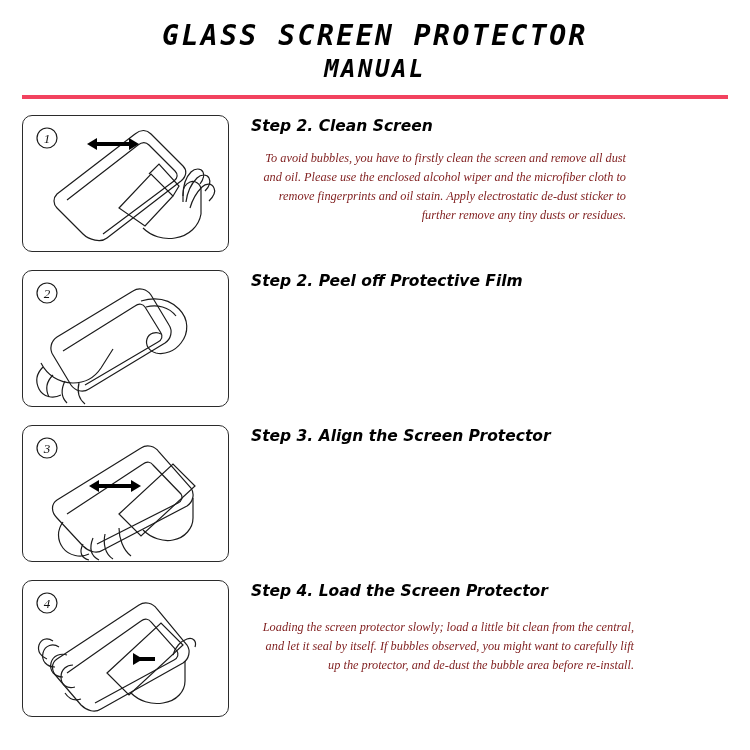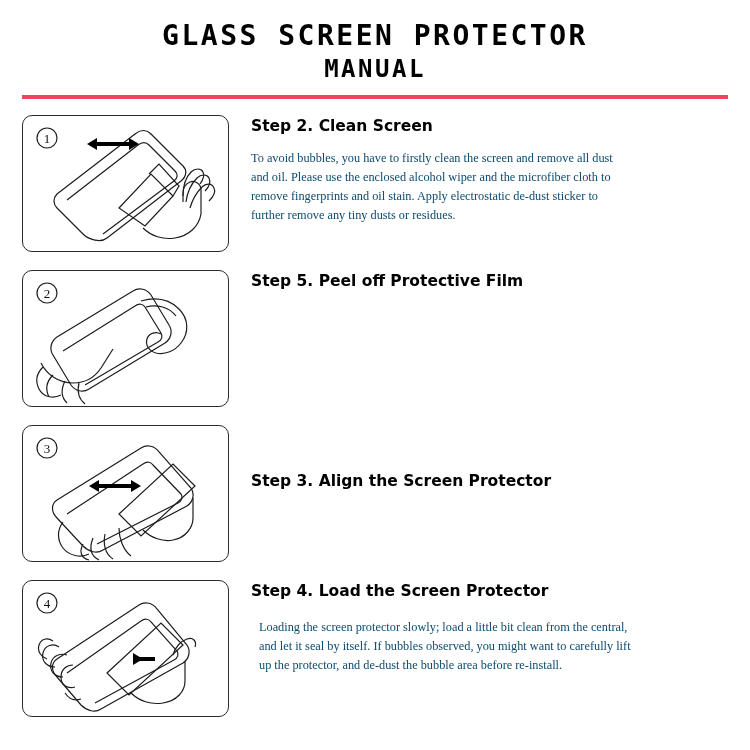--- a/index.html
+++ b/index.html
@@ -11,20 +11,21 @@
     height: 750px;
     background: #ffffff;
     font-family: "Liberation Sans", sans-serif;
     overflow: hidden;
   }
   .page {
     position: relative;
     width: 750px;
     height: 636px;
     box-sizing: border-box;
+    font-style: italic;
   }
 
   
   .header {
     padding-top: 18px;
     text-align: center;
   }
   .title-line {
     font-family: "DejaVu Sans Mono", monospace;
     font-weight: bold;
@@ -75,27 +76,28 @@
     font-family: "DejaVu Sans", sans-serif;
     font-weight: bold;
     font-size: 15.5px;
     color: #000;
     margin: 0 0 14px 0;
   }
   .step-body {
     font-family: "Liberation Serif", serif;
     font-size: 12.3px;
     line-height: 1.55;
-    color: #0c4a6e;
+    color: #7f1d1d;
     margin: 0;
     max-width: 375px;
+    text-align: right;
   }
   .step-2 .step-title { margin-bottom: 16px; }
   .step-2 .step-body { padding-left: 6px; }
-  .step-3 .step-title { margin-bottom: 22px; margin-top: 45px; }
+  .step-3 .step-title { margin-bottom: 22px; }
   .step-3 .step-body { padding-left: 2px; }
   .step-4 .step-title { margin-bottom: 18px; }
   .step-4 .step-body { padding-left: 8px; }
 
   .step-1 { margin-top: 2px; }
   .step-3 { margin-top: 6px; }
   .step-4 { margin-top: 10px; }
 
   
   .num-text {
@@ -166,21 +168,21 @@
             <path d="M18 92 C24 104 36 112 50 112 C62 112 72 106 78 97 L90 78"></path>
             <path d="M20 96 C14 102 12 110 16 118 C20 126 30 128 38 124"></path>
             <path d="M30 104 C24 110 22 118 26 126"></path>
             <path d="M42 110 C38 118 38 126 44 132"></path>
             <path d="M56 112 C54 120 56 128 62 133"></path>
           </g>
           <text class="num-text" x="24" y="27" text-anchor="middle" fill="#111">2</text>
         </svg>
       </div>
       <div class="step-text">
-        <p class="step-title">Step 5. Peel off Protective Film</p>
+        <p class="step-title">Step 2. Peel off Protective Film</p>
       </div>
     </div>
 
     <div class="step step-3">
       <div class="fig">
         <svg width="205" height="135" viewBox="0 0 205 135" xmlns="http://www.w3.org/2000/svg">
           <g fill="none" stroke="#1d1d1d" stroke-width="1.2">
             <circle cx="24" cy="22" r="10"></circle>
 
             <path d="M34 92 C28 86 28 78 34 74 L118 22 C124 18 132 20 136 26 L168 62 C172 68 170 76 164 80 L80 124 C74 128 66 126 60 120 Z"></path>

